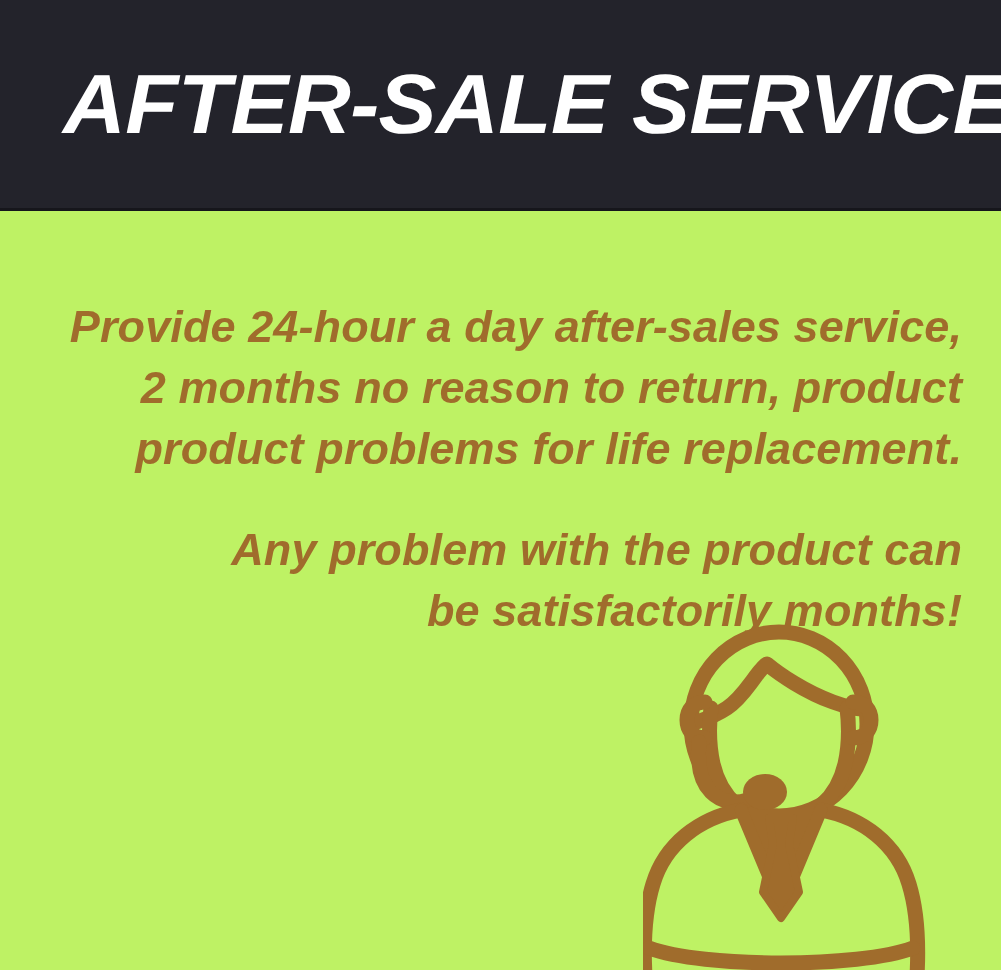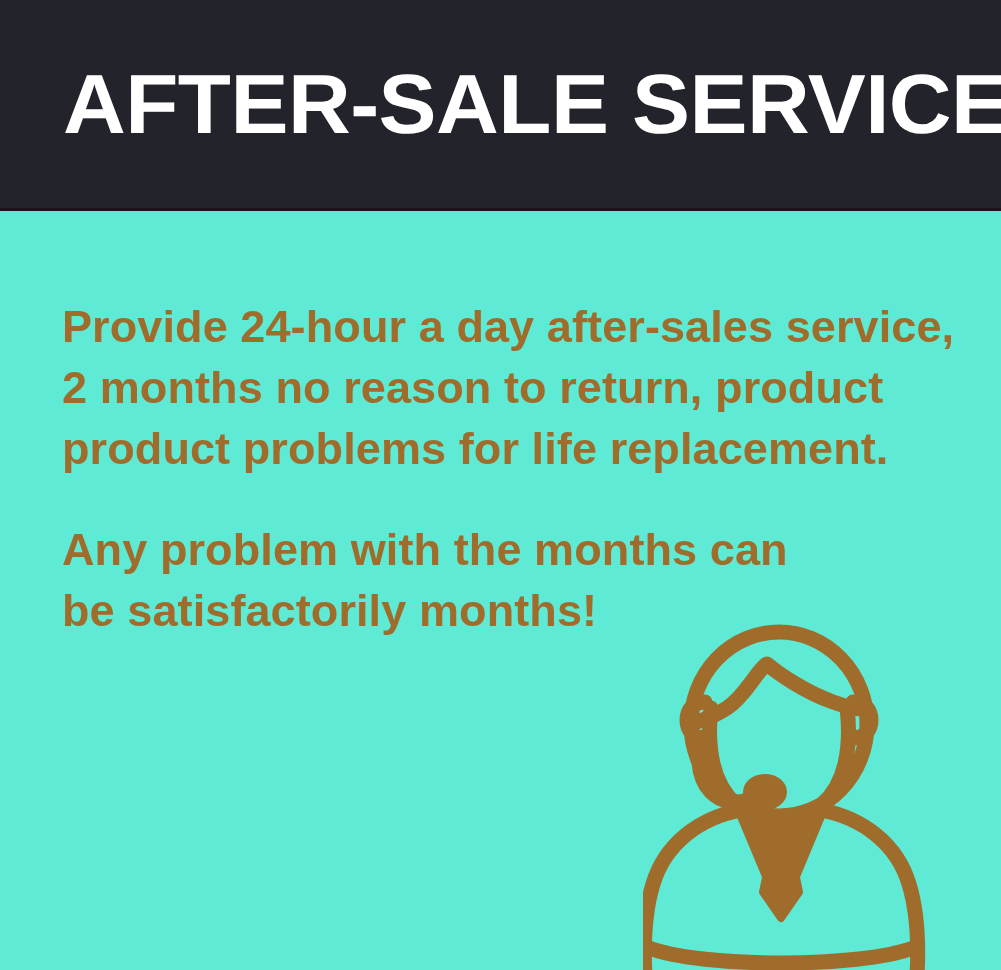--- a/index.html
+++ b/index.html
@@ -13,22 +13,23 @@
   body {
     background:#fdfdfd;
     font-family:"Liberation Sans", sans-serif;
     overflow:hidden;
   }
 
   #banner-card {
     position:relative;
     width:1001px;
     height:970px;
-    background:#5eead4;
+    background:#bef264;
     overflow:hidden;
+    font-style:italic;
   }
 
   
   #header-band {
     position:absolute;
     left:0; top:0;
     width:1001px;
     height:211px;
     background:#23232b;
     border-bottom:3px solid #16161c;
@@ -52,20 +53,21 @@
     transform-origin:left center;
     text-rendering:geometricPrecision;
   }
 
   
   #body-copy {
     position:absolute;
     left:62px;
     top:296px;
     width:900px;
+    text-align:right;
   }
 
   .copy-block {
     color:#a06c2c;
     font-family:"Liberation Sans Narrow", "Liberation Sans", sans-serif;
     font-size:45px;
     font-weight:bold;
     line-height:61px;
     letter-spacing:0.1px;
   }
@@ -101,21 +103,21 @@
 
   <div id="body-copy">
 
     <div class="copy-block">
       <span class="copy-line">Provide 24-hour a day after-sales service,</span>
       <span class="copy-line">2 months no reason to return, product</span>
       <span class="copy-line">product problems for life replacement.</span>
     </div>
 
     <div class="copy-block">
-      <span class="copy-line">Any problem with the months can</span>
+      <span class="copy-line">Any problem with the product can</span>
       <span class="copy-line">be satisfactorily months!</span>
     </div>
 
   </div>
 
   <div id="agent-icon">
     <svg viewBox="0 0 320 380" xmlns="http://www.w3.org/2000/svg">
       <g fill="none" stroke="#a06c2c" stroke-width="15" stroke-linecap="round" stroke-linejoin="round">
 
         <path d="M 48 128

